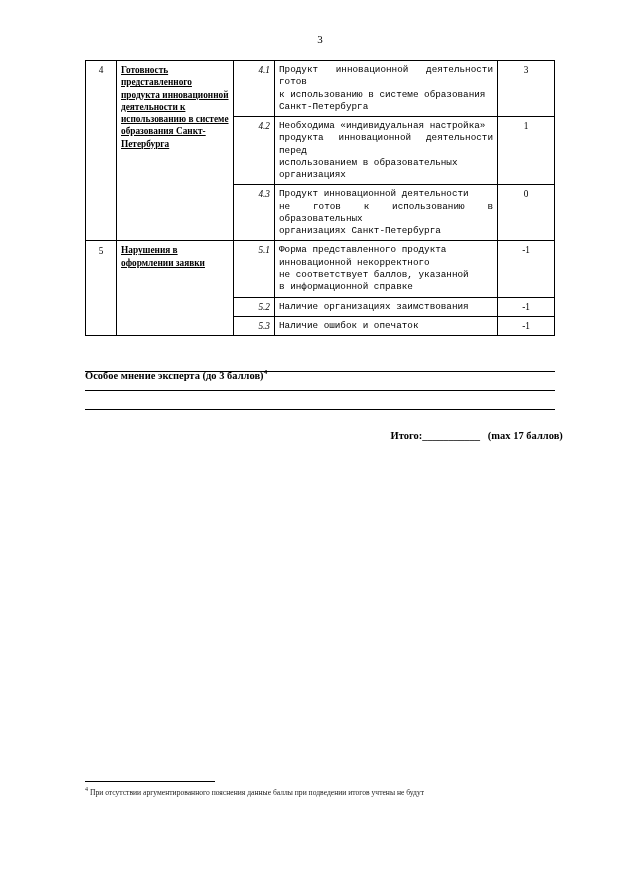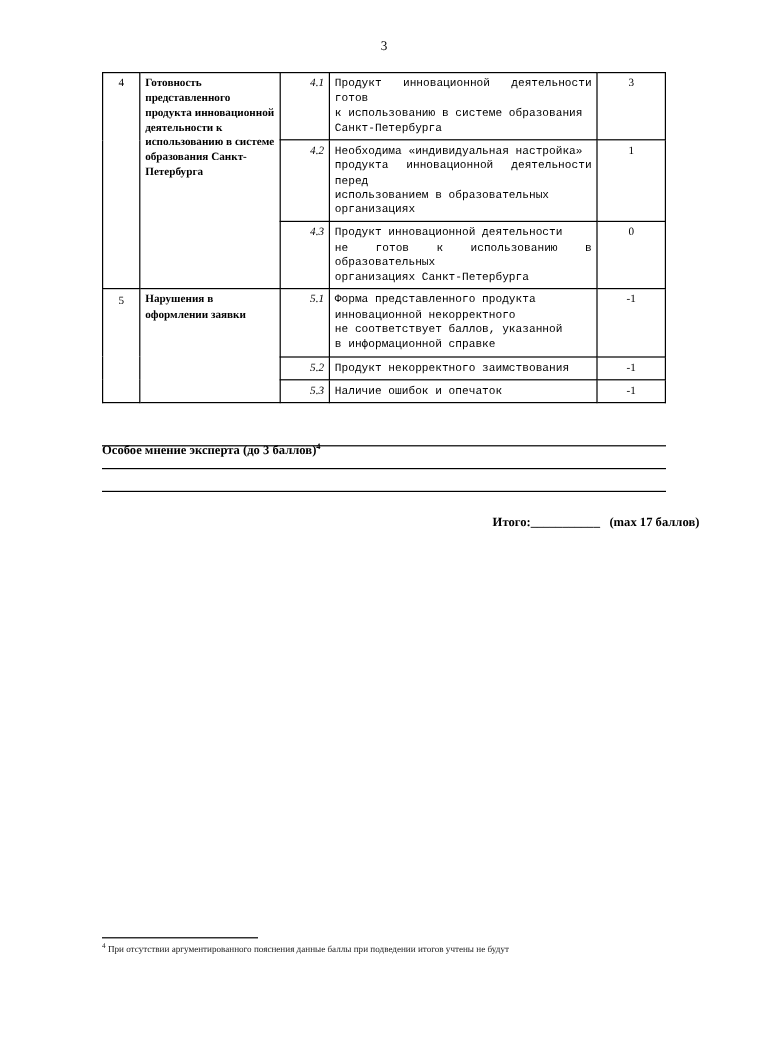--- a/index.html
+++ b/index.html
@@ -49,20 +49,21 @@
   td.col-num {
     width: 22px;
     text-align: center;
     vertical-align: middle;
   }
   td.col-crit {
     width: 108px;
     font-weight: bold;
     vertical-align: middle;
     padding-left: 6px;
+    text-decoration: underline;
   }
   td.col-sub {
     width: 32px;
     text-align: right;
     vertical-align: middle;
     font-style: italic;
   }
   td.col-desc {
     text-align: justify;
     vertical-align: top;
@@ -96,21 +97,21 @@
     width: 470px;
     border-top: 1px solid #000;
     height: 0;
   }
   .rule.r1 { top: 371px; }
   .rule.r2 { top: 390px; }
   .rule.r3 { top: 409px; }
   .total-line {
     position: absolute;
     top: 419px;
-    left: 400px;
+    left: 380px;
     font-size: 10.5px;
     font-weight: bold;
     font-family: "Liberation Serif", serif;
     white-space: pre;
   }
   .footnote-rule {
     position: absolute;
     top: 781px;
     left: 85px;
     width: 130px;
@@ -180,21 +181,21 @@
           <span class="desc-line">Форма     представленного     продукта</span>
           <span class="desc-line">инновационной              некорректного</span>
           <span class="desc-line">не     соответствует     баллов,     указанной</span>
           <span class="desc-line">в информационной справке</span>
         </td>
         <td class="col-score">-1</td>
       </tr>
       <tr>
         <td class="col-sub">5.2</td>
         <td class="col-desc">
-          <span class="desc-line">Продукт некорректного заимствования</span>
+          <span class="desc-line">Наличие организациях заимствования</span>
         </td>
         <td class="col-score">-1</td>
       </tr>
       <tr>
         <td class="col-sub">5.3</td>
         <td class="col-desc">
           <span class="desc-line">Наличие ошибок и опечаток</span>
         </td>
         <td class="col-score">-1</td>
       </tr>

